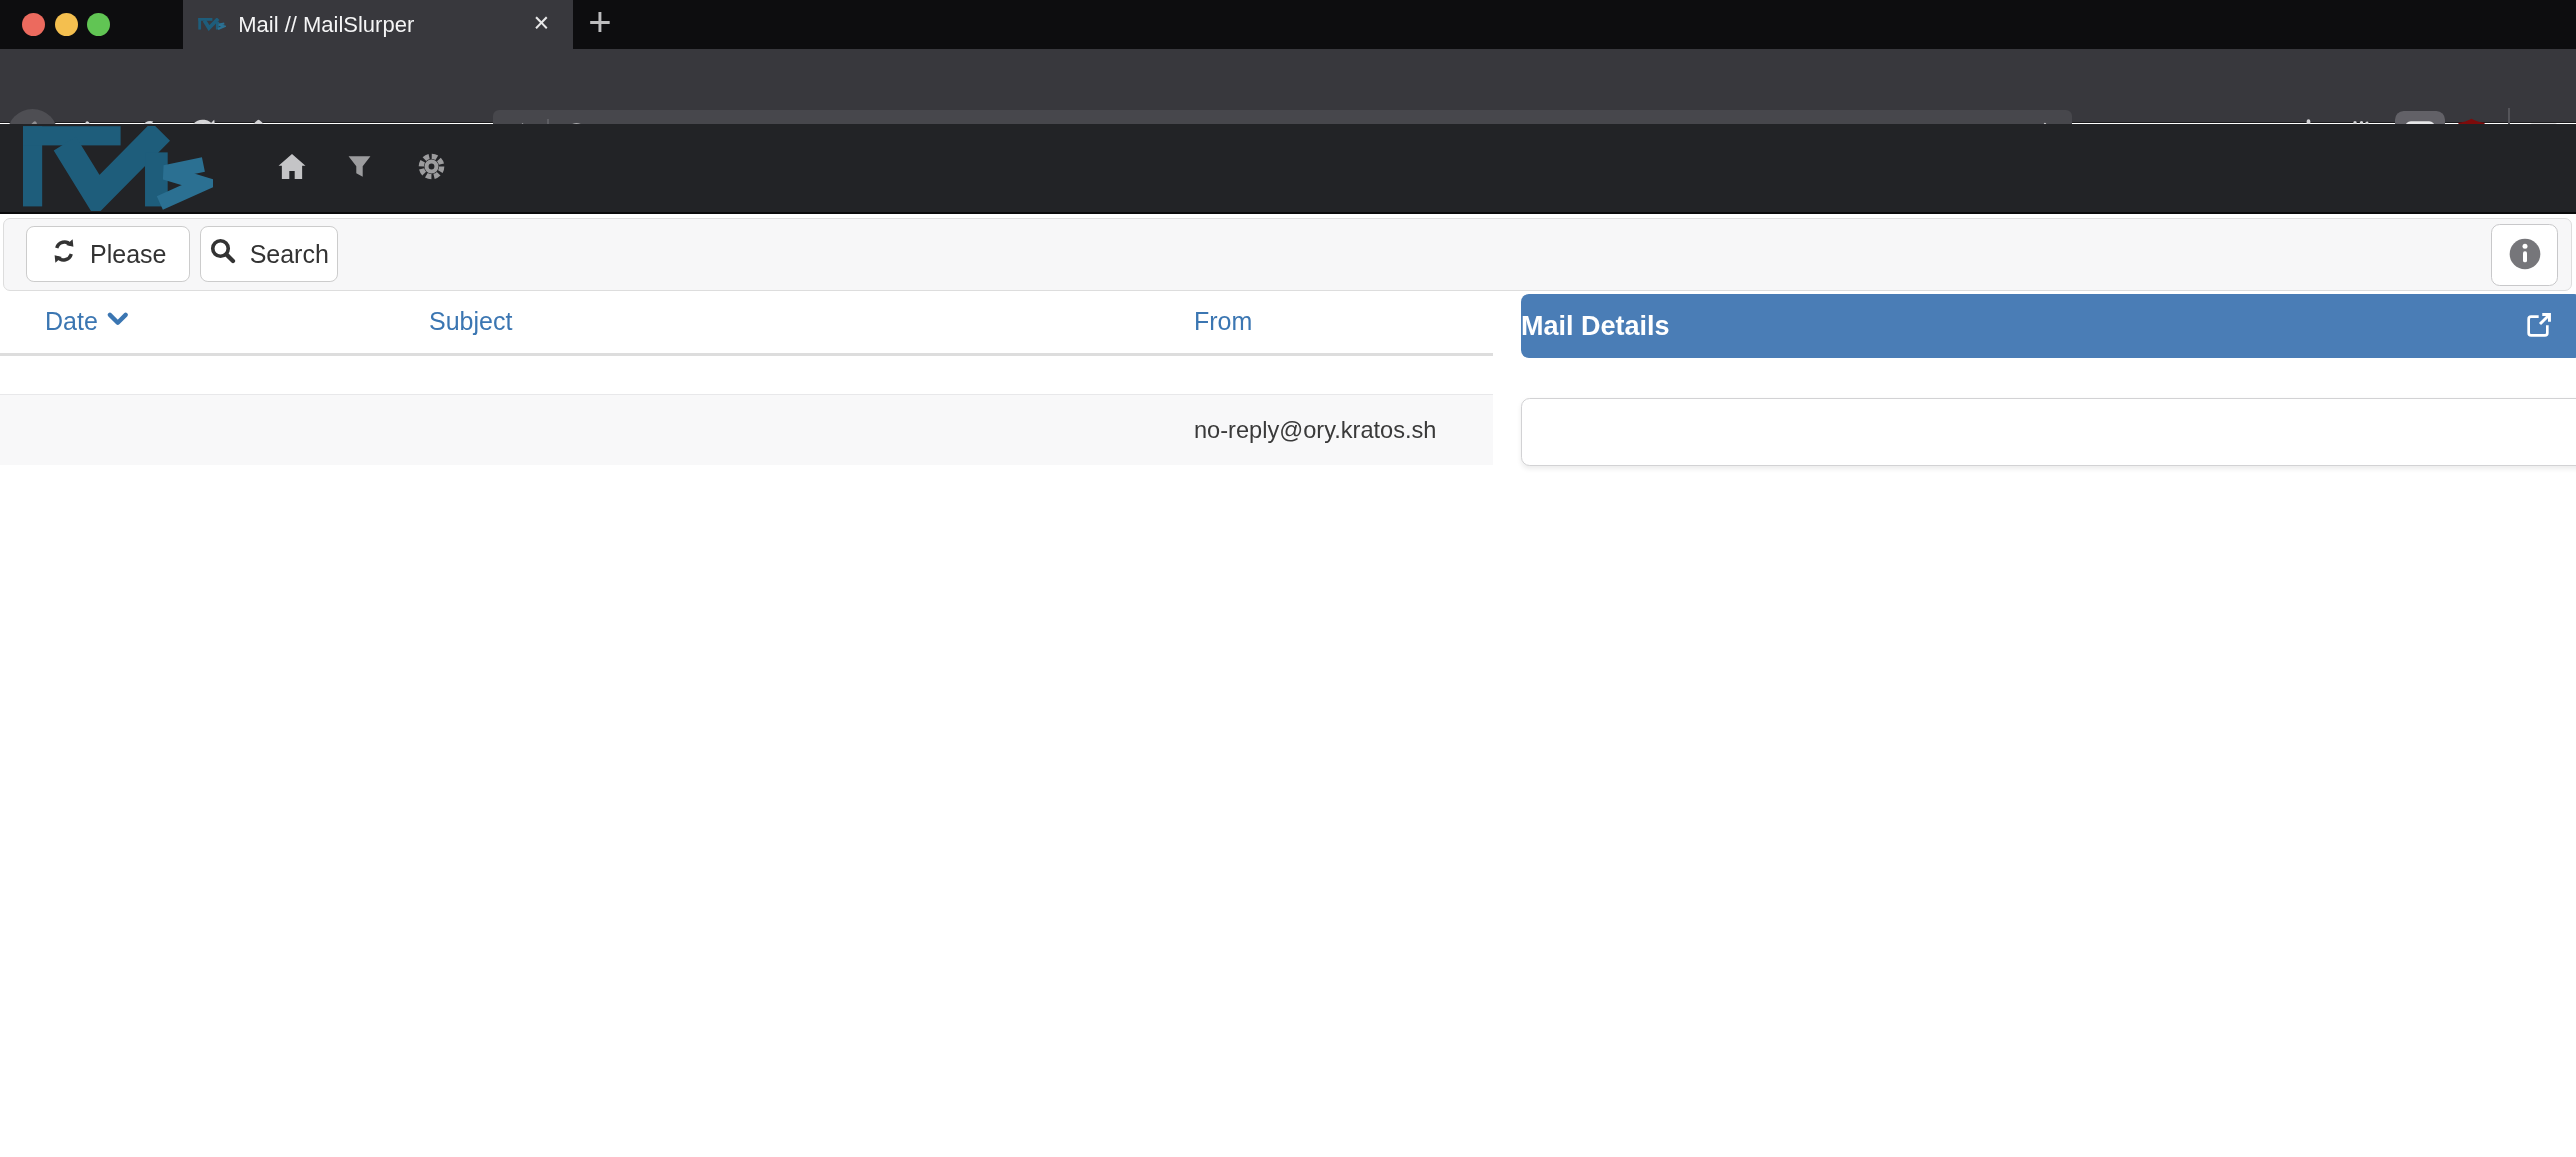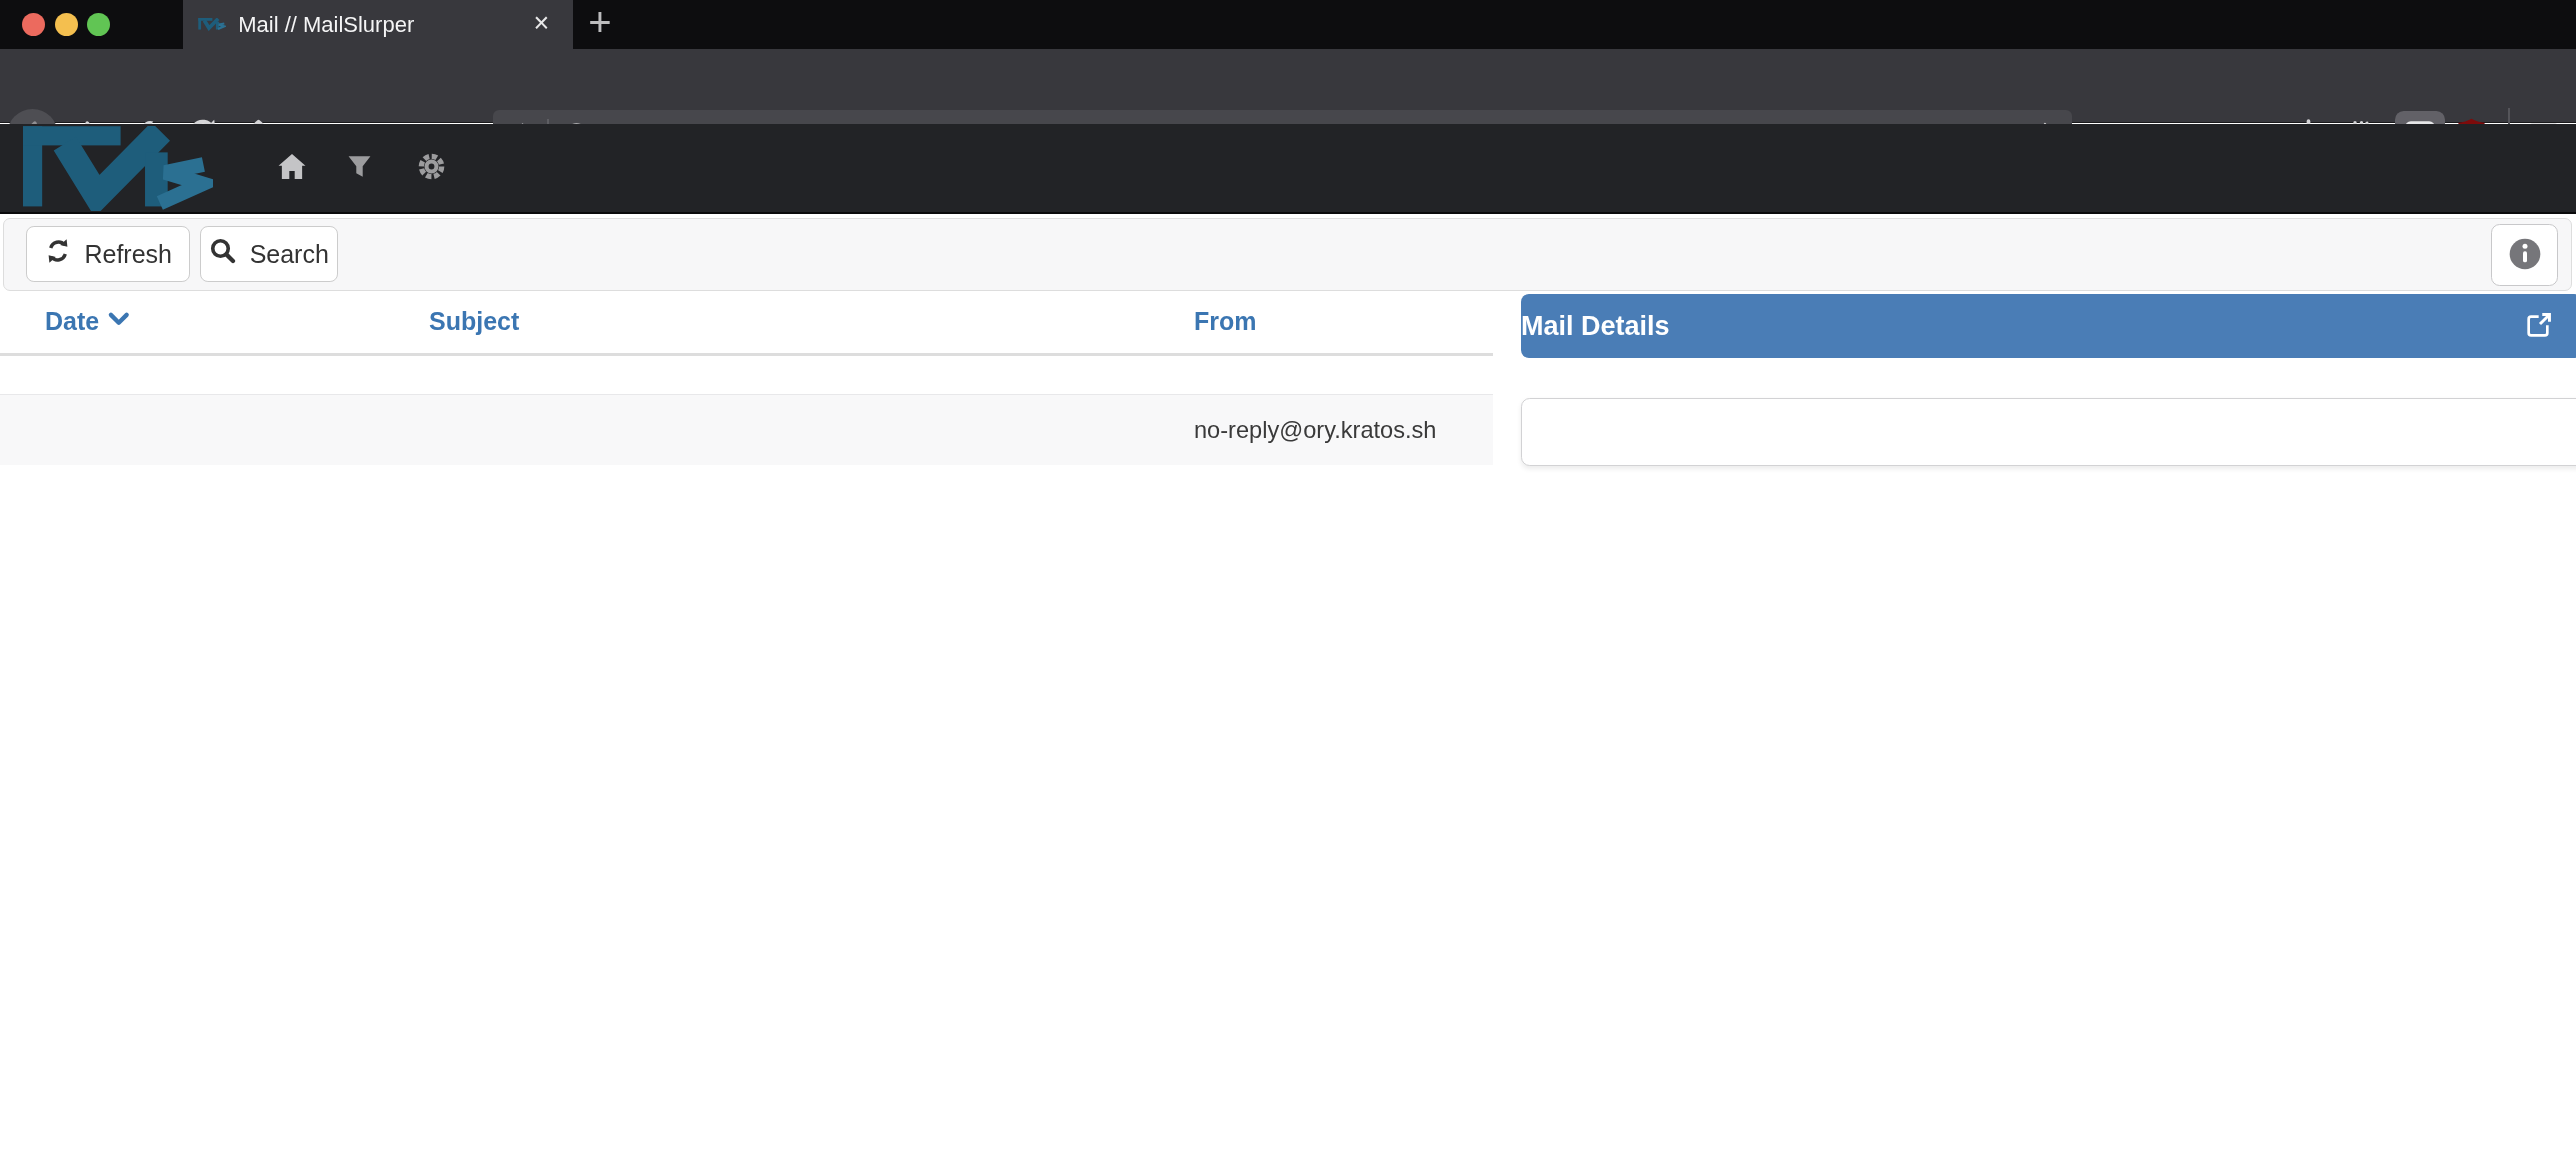--- a/index.html
+++ b/index.html
@@ -35,21 +35,21 @@
   .nav-ic{position:absolute;top:24.4px;width:40px;height:40px;display:flex;align-items:center;justify-content:center;}
 
   
   .actions-bar{left:2.6px;top:218px;width:2569px;height:73px;background:#f7f7f8;border:0.9px solid #dddddd;border-radius:7px;box-sizing:border-box;}
   .btn{position:absolute;top:7px;height:56px;background:#fff;border:1.7px solid #cccccc;border-radius:7.9px;box-sizing:border-box;display:flex;align-items:center;justify-content:center;gap:11.3px;font-size:25px;color:#333;}
   .btn-refresh{left:22px;width:164px;}
   .btn-search{left:196px;width:138px;}
   .btn-info{position:absolute;right:12.2px;top:5.2px;width:67px;height:62px;background:#fff;border:1.7px solid #c8c8ca;border-radius:8.7px;box-sizing:border-box;display:flex;align-items:center;justify-content:center;}
 
   
-  .th{position:absolute;top:307px;font-size:25px;font-weight:bold;color:#3b76b2;display:flex;align-items:center;gap:7px;}
+  .th{position:absolute;top:307px;font-size:25px;font-weight:normal;color:#3b76b2;display:flex;align-items:center;gap:7px;}
   .thead-border{left:0;top:353px;width:1493px;height:2.6px;background:#dddddd;}
   .emptyrow-border{left:0;top:394px;width:1493px;height:1.7px;background:#e8e8ea;}
   .mail-row{left:0;top:395px;width:1493px;height:70px;background:#f8f8f9;}
   .cell{position:absolute;top:0;height:70px;line-height:70px;font-size:23.6px;color:#3a3a3a;white-space:nowrap;}
   .cell.link{color:#4686c6;cursor:pointer;}
 
   
   .details-header{left:1521px;top:294px;width:1061px;height:64px;background:#4a7db6;border-radius:7.9px;display:flex;align-items:center;}
   .details-title{color:#ffffff;font-size:27px;font-weight:bold;}
   .ext-icon{position:absolute;right:28px;top:15.7px;}
@@ -242,21 +242,21 @@
 <div class="abs actions-bar">
   <button class="btn btn-refresh">
     <span>
       <svg width="30" height="30" viewBox="0 0 24 24">
         <path d="M6.2 9.6 A6.4 6.4 0 0 1 17.2 7.0" fill="none" stroke="#333" stroke-width="2.7"></path>
         <path d="M18.9 2.6 L19.5 8.6 L13.7 7.2 Z" fill="#333"></path>
         <path d="M17.8 14.4 A6.4 6.4 0 0 1 6.8 17.0" fill="none" stroke="#333" stroke-width="2.7"></path>
         <path d="M5.1 21.4 L4.5 15.4 L10.3 16.8 Z" fill="#333"></path>
       </svg>
     </span>
-    <span>Refresh</span>
+    <span>Please</span>
   </button>
   <button class="btn btn-search">
     <span>
       <svg width="30" height="30" viewBox="0 0 24 24">
         <circle cx="10" cy="10" r="6.2" fill="none" stroke="#333" stroke-width="2.9"></circle>
         <line x1="14.7" y1="14.7" x2="20" y2="20" stroke="#333" stroke-width="3.4" stroke-linecap="round"></line>
       </svg>
     </span>
     <span>Search</span>
   </button>

